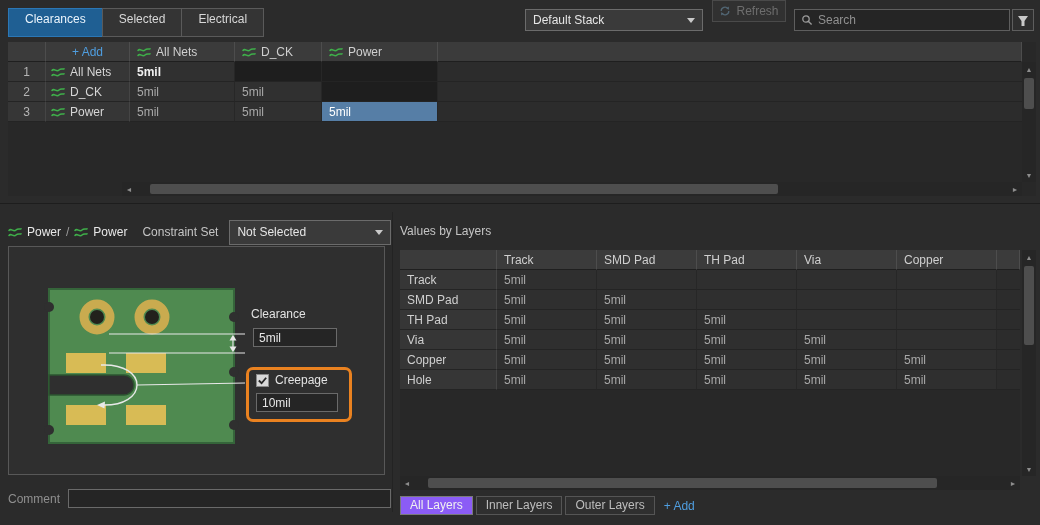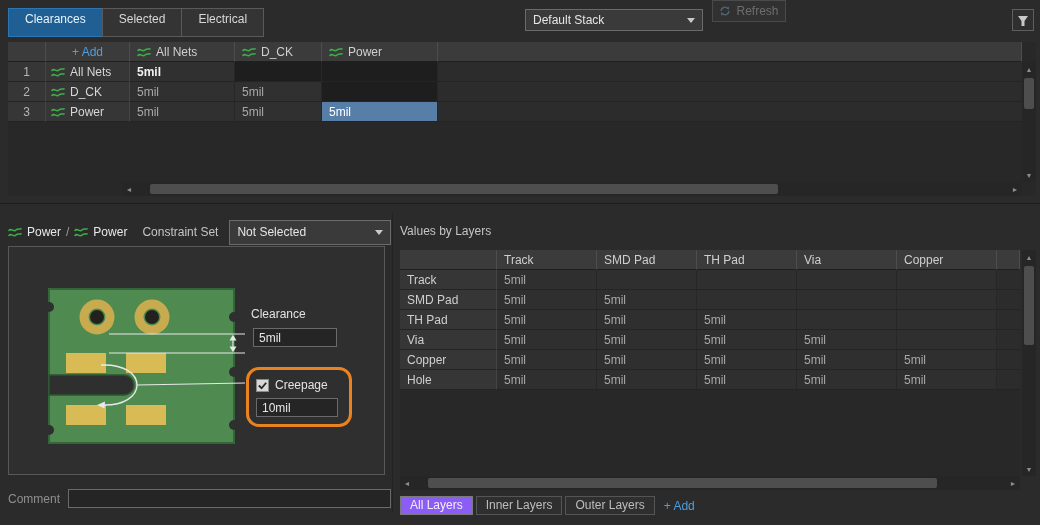--- a/index.html
+++ b/index.html
@@ -56,21 +56,21 @@
   .pairrow{position:absolute;left:8px;top:221px;height:22px;display:flex;align-items:center;gap:5px}
   .pairname{color:#e8e8e8}
   .pairsep{color:#9a9a9a}
   .cslabel{margin-left:10px;color:#c4c4c4}
   .cs-dd{width:162px;margin-left:6px;height:25px}
   .gfx-panel{position:absolute;left:8px;top:246px;width:377px;height:229px;background:#2f2f2f;border:1px solid #585858}
   .pcbsvg{position:absolute;left:0;top:0}
   .clr-label{position:absolute;left:242px;top:60px;color:#e2e2e2}
   .tinput{background:#252525;border:1px solid #6a6a6a;color:#e6e6e6;height:19px;font-size:12px;padding:0 5px;font-family:"Liberation Sans",sans-serif;outline:none}
   .clr-input{position:absolute;left:244px;top:81px;width:84px}
-  .creep-box{position:absolute;left:237px;top:120px;width:106px;border:3px solid #ea8220;border-radius:13px;padding:8px 7px 7px}
+  .creep-box{position:absolute;left:237px;top:120px;width:106px;border:3px solid #ea8220;border-radius:7px;padding:3px 7px 7px}
   .crow{display:flex;align-items:center;gap:6px;margin-bottom:6px;color:#e3e3e3}
   .cb{width:13px;height:13px;background:#d8d8d8;border:1px solid #8a8a8a;display:flex;align-items:center;justify-content:center;flex:0 0 13px}
   .creep-input{width:82px;display:block}
   .inherit{position:absolute;left:0;bottom:6px;width:100%;text-align:center;color:#9a9a9a}
   .inherit a{color:#4f9ee0;text-decoration:none;cursor:pointer}
   .commentrow{position:absolute;left:8px;top:489px;display:flex;align-items:center;gap:8px}
   .commentrow label{color:#8f8f8f}
   .cmt-input{width:323px}
 
   
@@ -110,20 +110,27 @@
   <div class="btn-refresh">
     <svg width="12" height="12" viewBox="0 0 12 12" style="opacity:.8">
       <path d="M2.2 6 A3.8 3.8 0 0 1 9 3.6" fill="none" stroke="#5a7486" stroke-width="1.3"></path>
       <polygon points="9.9,1.6 9.9,4.8 7.2,3.4" fill="#5a7486"></polygon>
       <path d="M9.8 6 A3.8 3.8 0 0 1 3 8.4" fill="none" stroke="#5a7486" stroke-width="1.3"></path>
       <polygon points="2.1,10.4 2.1,7.2 4.8,8.6" fill="#5a7486"></polygon>
     </svg>
     <span>Refresh</span>
   </div>
 
+  <div class="searchbox">
+    <svg width="12" height="12" viewBox="0 0 12 12">
+      <circle cx="5" cy="5" r="3.2" fill="none" stroke="#9a9a9a" stroke-width="1.3"></circle>
+      <line x1="7.5" y1="7.5" x2="10.6" y2="10.6" stroke="#9a9a9a" stroke-width="1.4"></line>
+    </svg>
+    <input placeholder="Search" style="">
+  </div>
 
   <div class="filterbtn">
     <svg width="14" height="14" viewBox="0 0 14 14">
       <polygon points="2,3 12,3 8.5,8 8.5,13 5.5,13 5.5,8" fill="#c9c9c9"></polygon>
     </svg>
   </div>
 </div>
 
 <div class="netgrid">
   <div class="gmain">

